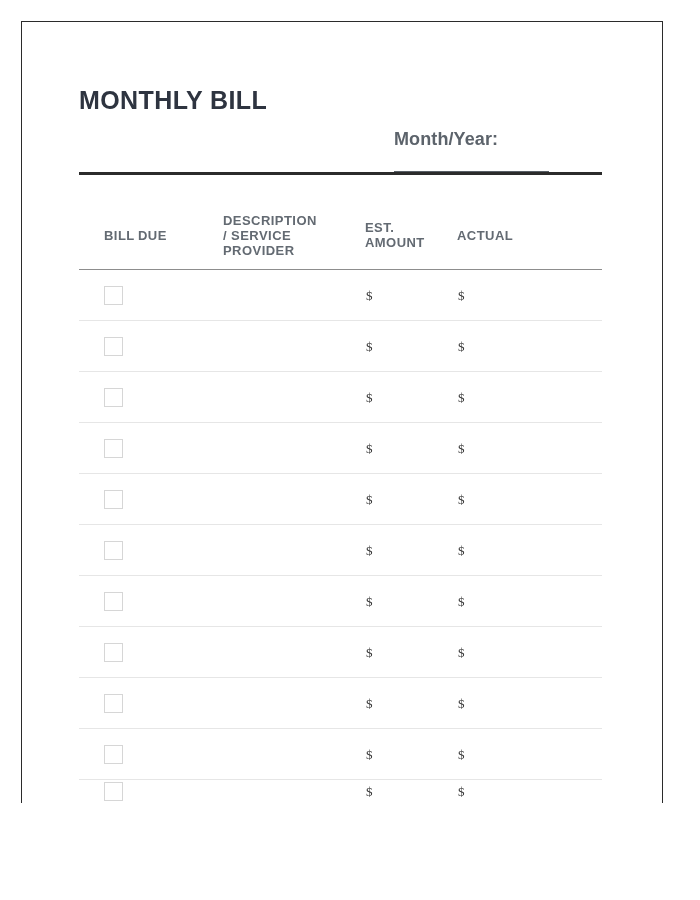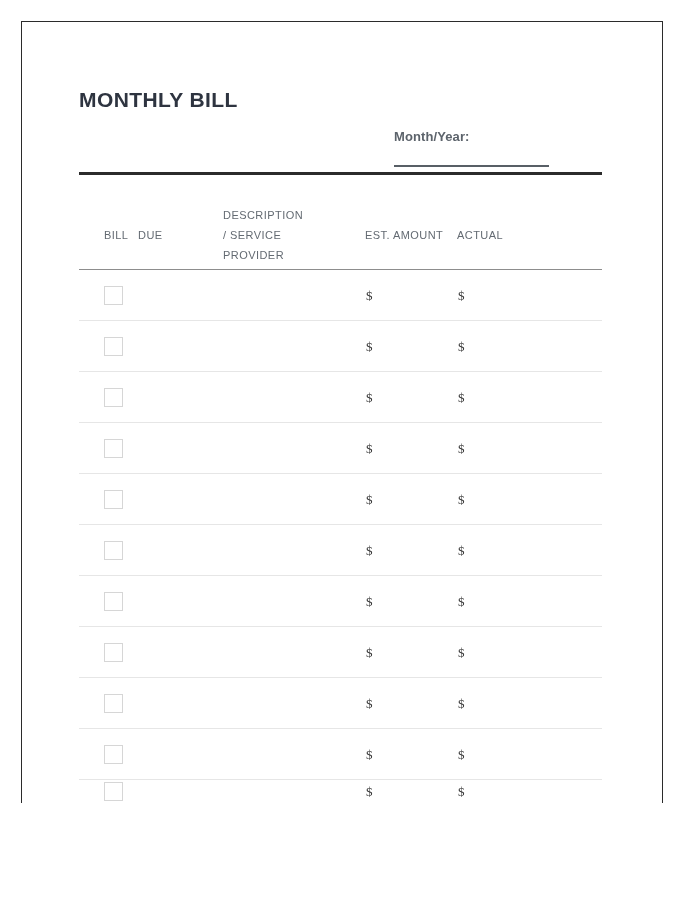--- a/index.html
+++ b/index.html
@@ -41,36 +41,36 @@
     top: 58px;
     width: 524px;
     height: 94px;
   }
 
   #doc-title {
     position: absolute;
     left: 0;
     top: 0;
     width: 250px;
-    font-size: 21px;
+    font-size: 25px;
     font-weight: bold;
     line-height: 40px;
     letter-spacing: 0.4px;
     color: #2e3440;
   }
   #doc-title .title-line { display: block; white-space: pre; }
 
   #monthyear-group {
     position: absolute;
     left: 315px;
     top: 49px;
     width: 158px;
   }
   #monthyear-label {
-    font-size: 13px;
+    font-size: 18px;
     font-weight: bold;
     color: #5c636b;
     letter-spacing: 0.1px;
     white-space: nowrap;
   }
   #monthyear-rule {
     margin-top: 21px;
     width: 155px;
     height: 2px;
     background: #585f66;
@@ -106,25 +106,25 @@
     border-bottom: 1.5px solid #8d8d8d;
   }
 
   .col-paid   { width: 59px;  padding-left: 25px; }
   .col-due    { width: 85px;  }
   .col-desc   { width: 106px; }
   .col-est    { width: 128px; padding-left: 36px; }
   .col-actual { width: 142px; }
 
   .head-cell {
-    font-size: 11px;
-    font-weight: normal;
+    font-size: 13px;
+    font-weight: bold;
     color: #636a72;
     letter-spacing: 0.45px;
-    line-height: 20px;
+    line-height: 15px;
     white-space: pre-line;
   }
 
   .body-row {
     height: 51px;
     border-bottom: 1.2px solid #e6e6e6;
   }
   .body-row.row-cut { height: 22px; border-bottom: none; overflow: hidden; }
 
   .checkbox {

